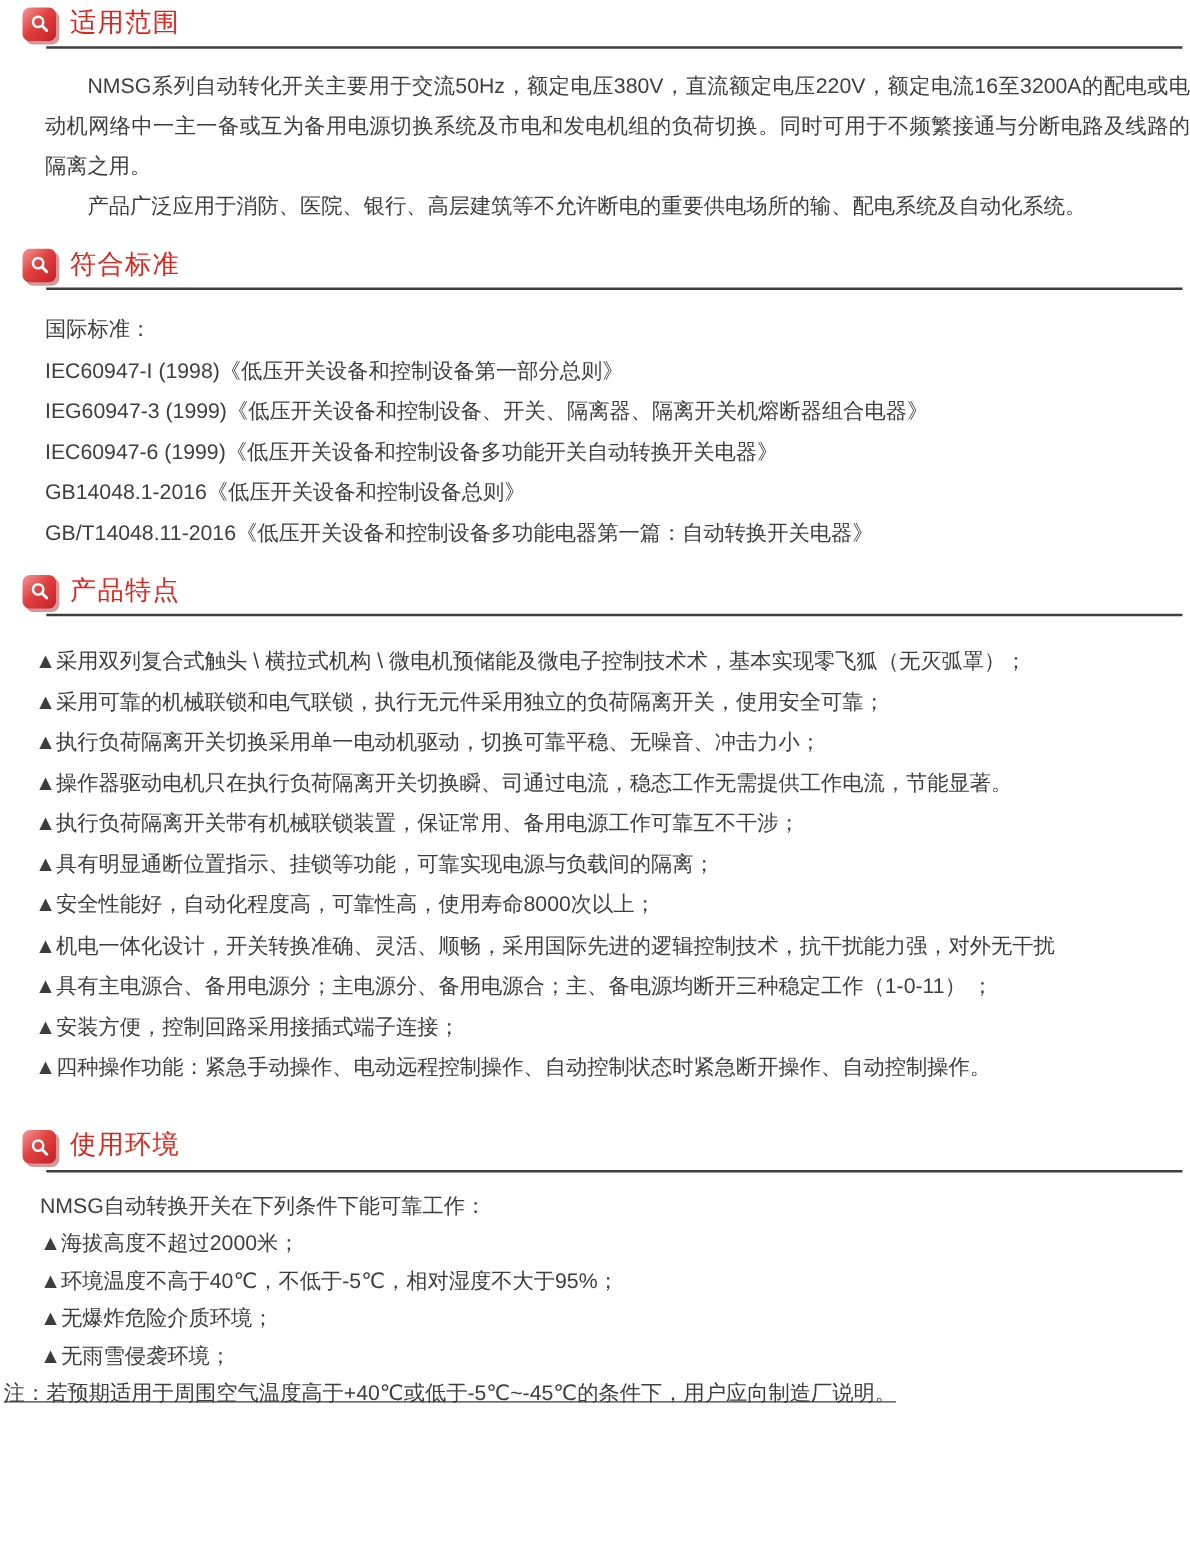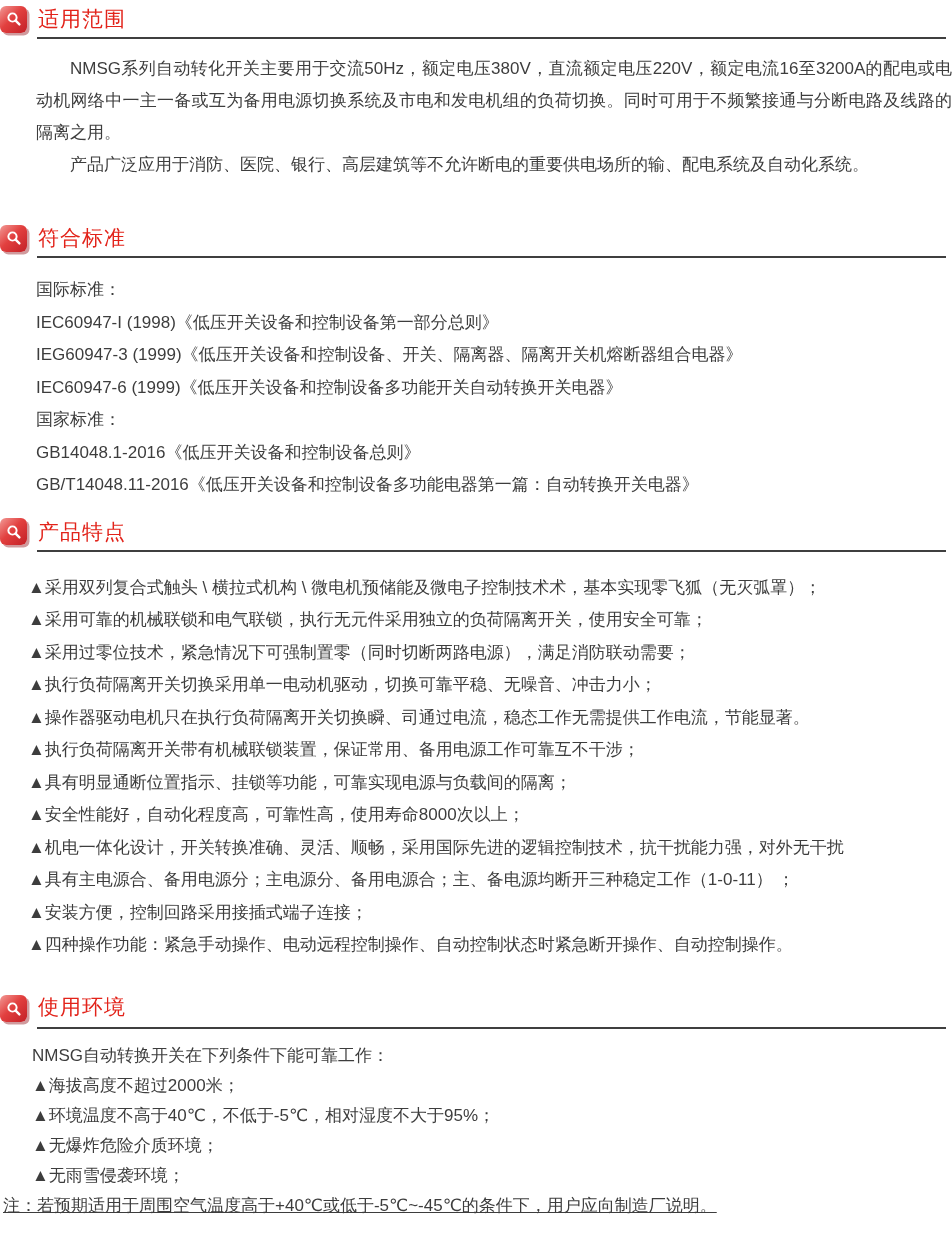--- a/index.html
+++ b/index.html
@@ -15,21 +15,21 @@
     font-size: 17px;
     line-height: 32px;
     color: #3d3d3d;
   }
   .section { position: relative; }
   .sec-head {
     display: flex;
     align-items: center;
     gap: 11px;
     height: 30px;
-    padding-left: 0;
+    padding-left: 18px;
   }
   .sec-icon {
     width: 27px;
     height: 27px;
     border-radius: 6px;
     background: linear-gradient(135deg, #f29a96 0%, #e2403f 45%, #c32027 100%);
     box-shadow: 2.5px 2.5px 0 rgba(150, 32, 38, 0.45);
     display: flex;
     align-items: center;
     justify-content: center;
@@ -53,21 +53,21 @@
   .sec-scope .sec-head { margin-top: 4px; }
   .scope-body { margin-top: 14px; }
   .scope-body p {
     margin: 0;
     text-indent: 2em;
     text-align: justify;
     line-height: 32px;
     padding-left: 36px;
   }
   
-  .sec-standards .sec-head { margin-top: 42px; }
+  .sec-standards .sec-head { margin-top: 16px; }
   .standards-body { margin: 16px 0 0 36px; }
   .standards-body .line { line-height: 32.5px; white-space: nowrap; }
   
   .sec-features .sec-head { margin-top: 15px; }
   .features-body { margin: 20px 0 0 28px; }
   .features-body .line { line-height: 32.5px; white-space: nowrap; }
   
   .sec-environment .sec-head { margin-top: 32px; font-family: Liberation Mono, monospace; }
   .environment-body { margin-top: 12px; }
   .environment-body .line { line-height: 30px; white-space: nowrap; }
@@ -103,41 +103,39 @@
       </svg>
     </span>
     <h2 class="sec-title">符合标准</h2>
   </div>
   <div class="sec-rule"></div>
   <div class="standards-body">
     <div class="line">国际标准：</div>
     <div class="line">IEC60947-I (1998)《低压开关设备和控制设备第一部分总则》</div>
     <div class="line">IEG60947-3 (1999)《低压开关设备和控制设备、开关、隔离器、隔离开关机熔断器组合电器》</div>
     <div class="line">IEC60947-6 (1999)《低压开关设备和控制设备多功能开关自动转换开关电器》</div>
-    <div class="line">国家标准：</div>
     <div class="line">GB14048.1-2016《低压开关设备和控制设备总则》</div>
     <div class="line">GB/T14048.11-2016《低压开关设备和控制设备多功能电器第一篇：自动转换开关电器》</div>
   </div>
 </div>
 
 <div class="section sec-features">
   <div class="sec-head">
     <span class="sec-icon">
       <svg width="18" height="18" viewBox="0 0 24 24">
         <circle cx="10" cy="10" r="5.5" fill="none" stroke="#ffffff" stroke-width="2.6"></circle>
         <line x1="14.2" y1="14.2" x2="19.2" y2="19.2" stroke="#ffffff" stroke-width="3.2" stroke-linecap="round"></line>
       </svg>
     </span>
     <h2 class="sec-title">产品特点</h2>
   </div>
   <div class="sec-rule"></div>
   <div class="features-body">
     <div class="line">▲采用双列复合式触头 \ 横拉式机构 \ 微电机预储能及微电子控制技术术，基本实现零飞狐（无灭弧罩）；</div>
     <div class="line">▲采用可靠的机械联锁和电气联锁，执行无元件采用独立的负荷隔离开关，使用安全可靠；</div>
-    <div class="line">▲采用过零位技术，紧急情况下可强制置零（同时切断两路电源），满足消防联动需要；</div>
     <div class="line">▲执行负荷隔离开关切换采用单一电动机驱动，切换可靠平稳、无噪音、冲击力小；</div>
     <div class="line">▲操作器驱动电机只在执行负荷隔离开关切换瞬、司通过电流，稳态工作无需提供工作电流，节能显著。</div>
     <div class="line">▲执行负荷隔离开关带有机械联锁装置，保证常用、备用电源工作可靠互不干涉；</div>
     <div class="line">▲具有明显通断位置指示、挂锁等功能，可靠实现电源与负载间的隔离；</div>
     <div class="line">▲安全性能好，自动化程度高，可靠性高，使用寿命8000次以上；</div>
     <div class="line">▲机电一体化设计，开关转换准确、灵活、顺畅，采用国际先进的逻辑控制技术，抗干扰能力强，对外无干扰</div>
     <div class="line">▲具有主电源合、备用电源分；主电源分、备用电源合；主、备电源均断开三种稳定工作（1-0-11） ；</div>
     <div class="line">▲安装方便，控制回路采用接插式端子连接；</div>
     <div class="line">▲四种操作功能：紧急手动操作、电动远程控制操作、自动控制状态时紧急断开操作、自动控制操作。</div>
   </div>

